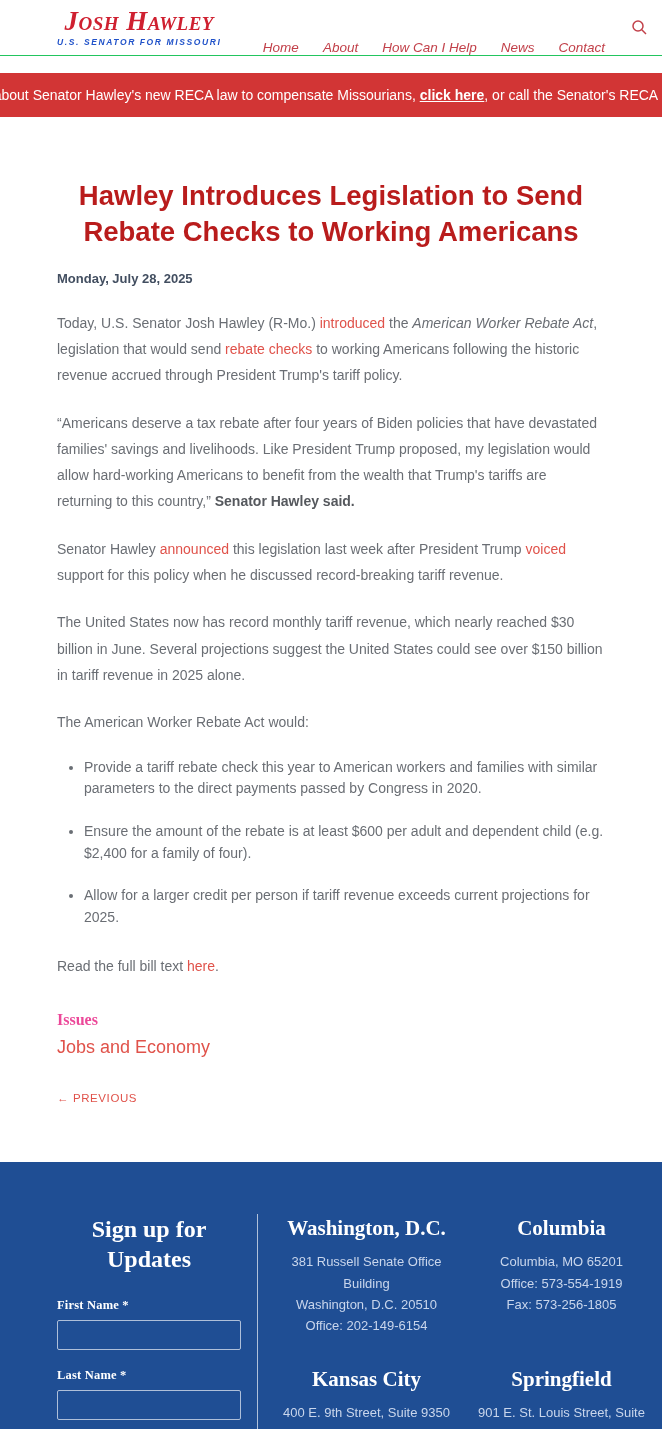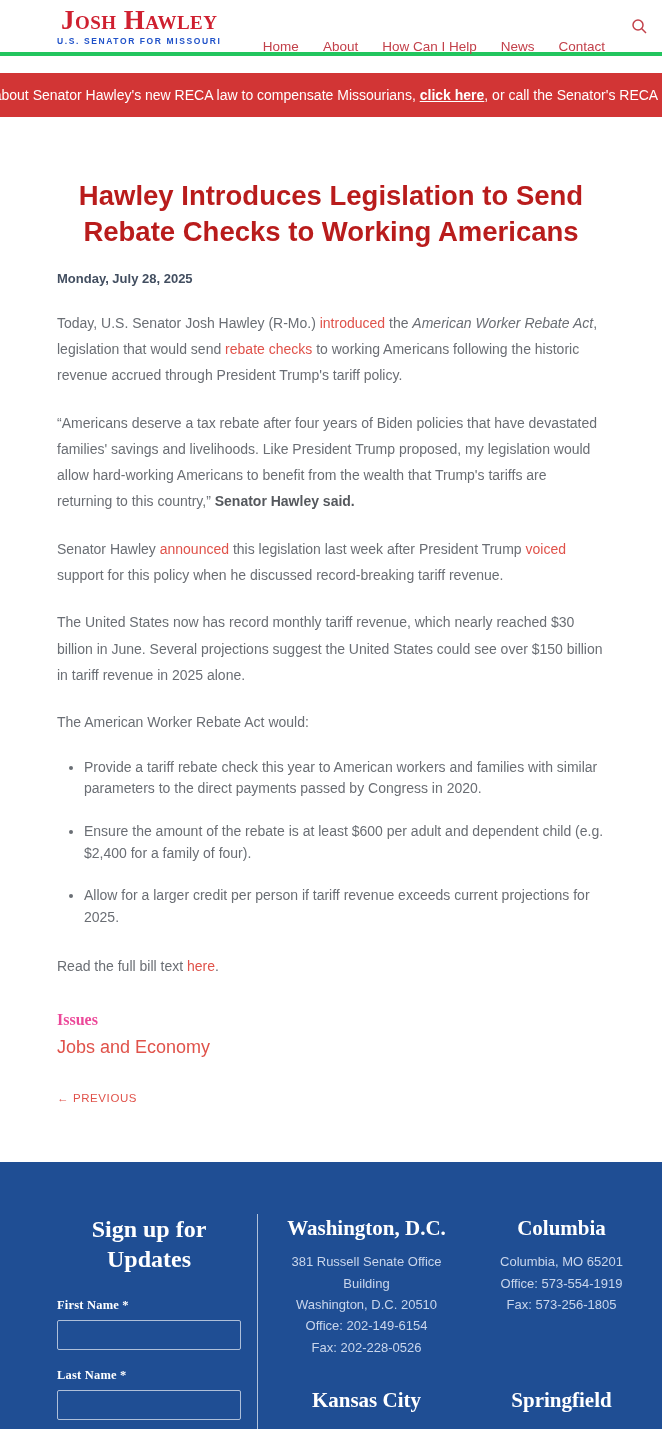--- a/index.html
+++ b/index.html
@@ -6,21 +6,21 @@
   html,body { background:#ffffff; }
   body {
     width:662px; margin:0 auto;
     font-family:"Liberation Sans","DejaVu Sans",sans-serif;
     -webkit-font-smoothing:antialiased;
   }
 
   
   .header {
     height:56px; display:flex; align-items:center; justify-content:space-between;
-    padding:0 14px 0 57px; background:#ffffff; border-bottom:4px solid #22c55e;
+    padding:0 14px 0 57px; background:#ffffff; border-bottom:1px solid #22c55e;font-style:italic;
   }
   .logo { text-align:center; width:max-content; cursor:pointer; }
   .logo-title {
     font-family:"Liberation Serif","DejaVu Serif",serif;
     font-weight:bold; font-variant:small-caps; font-size:27px; line-height:1;
     color:#cf2030; letter-spacing:.5px;
   }
   .logo-subtitle {
     font-size:8.5px; font-weight:bold; color:#2052c9; letter-spacing:1.6px; margin-top:2px;
   }
@@ -174,21 +174,20 @@
       
     </div>
 
     <div class="offices">
 
       <div class="office">
         <div class="office-city">Washington, D.C.</div>
         <div class="office-line">381 Russell Senate Office Building</div>
         <div class="office-line">Washington, D.C. 20510</div>
         <div class="office-line">Office: 202-149-6154</div>
-        <div class="office-line">Fax: 202-228-0526</div>
       </div>
 
       <div class="office">
         <div class="office-city">Columbia</div>
         <div class="office-line">Columbia, MO 65201</div>
         <div class="office-line">Office: 573-554-1919</div>
         <div class="office-line">Fax: 573-256-1805</div>
       </div>
 
       <div class="office">

